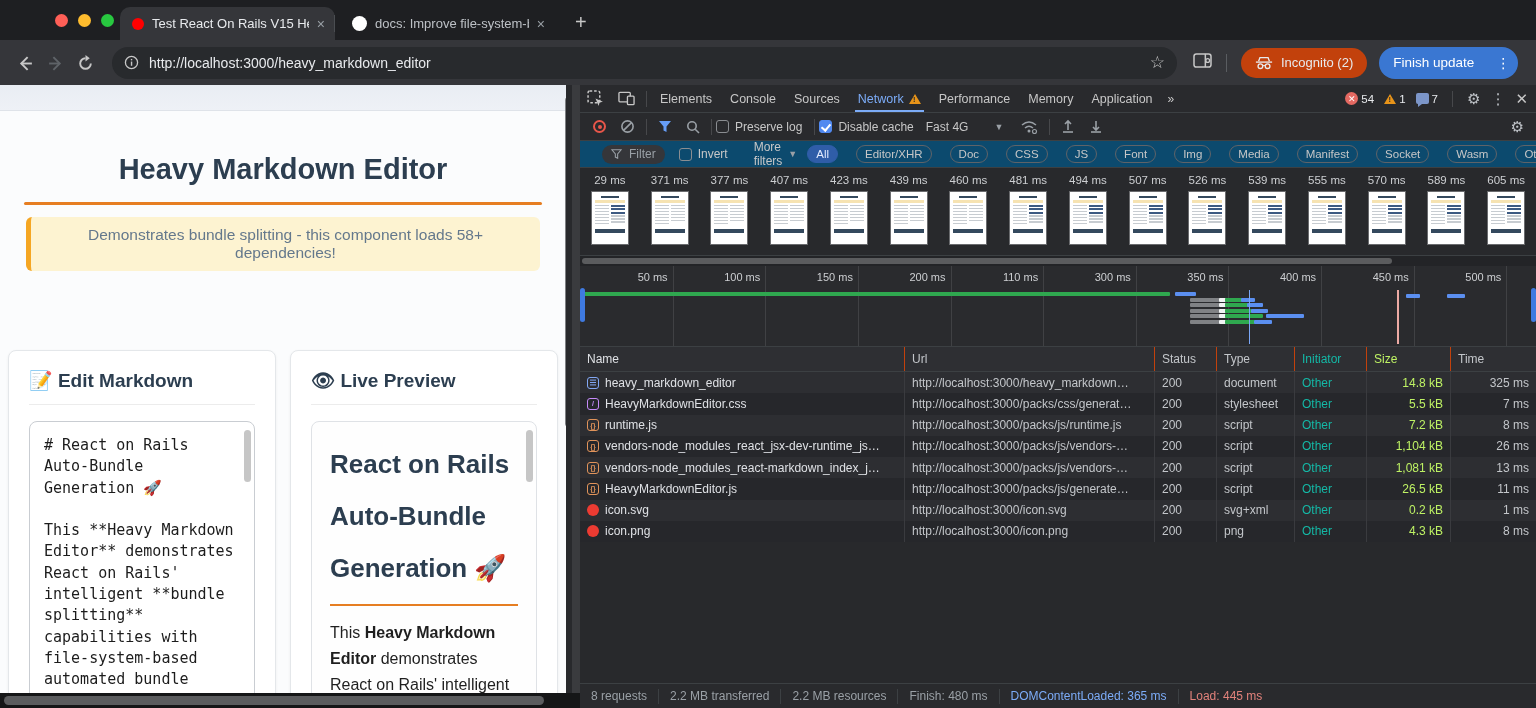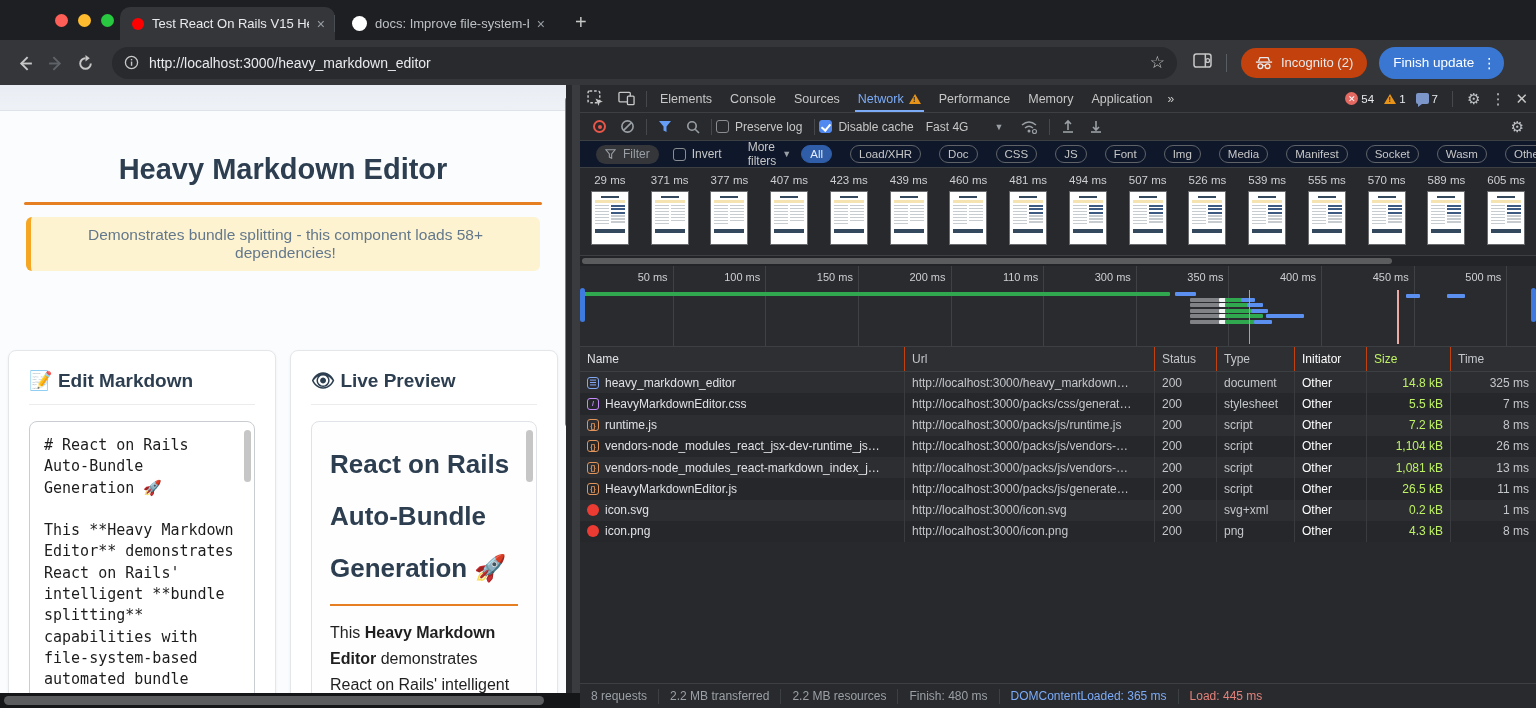--- a/index.html
+++ b/index.html
@@ -28,21 +28,21 @@
   .navbtn { width:30px; text-align:center; color:#c7c7c7; flex:none; }
   .navbtn svg{vertical-align:middle}
   .omnibox { margin-left:12px; width:1065px; height:32px; background:#282a2d; border-radius:16px;
              display:flex; align-items:center; padding:0 12px; color:#e8eaed; font-size:14px; }
   .omnibox .url { flex:1; margin-left:10px; }
   .star { color:#c7c7c7; font-size:17px; }
   .sidepanel { margin-left:16px; }
   .tsep { width:1px; height:18px; background:#5a5d61; margin:0 14px; }
   .incog { display:flex; align-items:center; gap:8px; background:#c2410c; border-radius:15px;
            height:30px; padding:0 14px; color:#e8eaed; font-size:13px; }
-  .finish { display:flex; align-items:center; gap:8px; background:#3a77d2; border-radius:16px;
+  .finish { display:flex; align-items:center; gap:22px; background:#3a77d2; border-radius:16px;
             height:32px; padding:0 8px 0 14px; color:#fff; font-size:13.5px; margin-left:12px; }
   .finish .dots { font-size:14px; letter-spacing:0; }
 
   
   .content { position:absolute; left:0; top:85px; width:1536px; height:623px; }
   .page { position:absolute; left:0; top:0; width:566px; height:623px; background:#fbfcfd; overflow:hidden; }
   .page-band { height:26px; background:linear-gradient(#e9edf3,#eef1f6); border-bottom:1px solid #dfe3e9; }
   .page-title { text-align:center; font-size:29px; font-weight:bold; color:#2c3e50; margin-top:42px; }
   .page-hr { height:3px; background:#e67e22; margin:16px 24px 0 24px; border-radius:2px; }
   .banner { margin:12px 26px 0 26px; background:#fdf3d1; border-left:5px solid #f5a623; border-radius:6px;
@@ -90,21 +90,21 @@
   .rec:after { content:""; position:absolute; left:2.5px; top:2.5px; width:4px; height:4px; border-radius:50%; background:#e8564a; }
   .cb { width:13px; height:13px; border:1.5px solid #8a8d91; border-radius:3px; flex:none; }
   .cb.on { background:#5189f0; border-color:#5189f0; position:relative; }
   .cb.on:after { content:""; position:absolute; left:3px; top:0.5px; width:4px; height:7px;
                  border:solid #fff; border-width:0 2px 2px 0; transform:rotate(40deg); }
   .tlabel { margin:0 8px 0 6px; }
   .throttle { display:flex; align-items:center; gap:26px; margin-left:4px; }
   .carat { color:#9aa0a6; font-size:9px; }
   .dt-toolbar .spacer { flex:1; }
 
-  .dt-filter { position:absolute; left:0; top:56px; width:100%; height:27px; background:#0f172a; padding:0 16px; }
+  .dt-filter { position:absolute; left:0; top:56px; width:100%; height:27px; background:#0c4a6e; padding:0 22px; }
   .filterpill { width:408px; height:19px; background:#35363a; border-radius:10px; display:flex; align-items:center;
                 gap:7px; padding:0 9px; color:#9aa0a6; }
   .inv { display:flex; align-items:center; gap:6px; margin-left:14px; }
   .moref { display:flex; align-items:center; gap:6px; margin:0 6px; }
   .pills { display:flex; gap:18px; margin-left:4px; }
   .pill { border:1px solid #5f6368; border-radius:9px; height:18px; line-height:16px; padding:0 8px;
           font-size:11.5px; color:#c7c7c7; white-space:nowrap; }
   .pill.active { background:#2f5da8; border-color:#2f5da8; color:#e3ecff; }
 
   .filmstrip { position:absolute; left:0; top:83px; width:100%; height:88px; display:flex; overflow:hidden;
@@ -137,21 +137,21 @@
   .grid-header { position:absolute; left:0; top:262px; width:100%; height:25px; background:#2e2f33;
                  display:flex; border-bottom:1px solid #3c4043; font-size:12px; color:#d5d7da; }
   .gh-cell { display:flex; align-items:center; padding:0 7px; border-right:1px solid #c2410c; height:100%; }
   .rows { position:absolute; left:0; top:287px; width:100%; }
   .nrow { display:flex; height:21.25px; font-size:12px; }
   .nrow:nth-child(odd){ background:#2d2e32; } .nrow:nth-child(even){ background:#26272b; }
   .cell { display:flex; align-items:center; padding:0 7px; border-right:1px solid #3a3b3f; height:100%;
           white-space:nowrap; overflow:hidden; }
   .c-name{width:325px; gap:6px; color:#dfe1e5;} .c-url{width:250px; color:#c3c6ca;}
   .c-status{width:62px; color:#c3c6ca;} .c-type{width:78px; color:#c3c6ca;}
-  .c-init{width:72px; color:#ffffff;} .c-size{width:84px; justify-content:flex-end; color:#bef264;}
+  .c-init{width:72px; color:#14b8a6;} .c-size{width:84px; justify-content:flex-end; color:#bef264;}
   .c-time{width:85px; justify-content:flex-end; color:#c3c6ca; border-right:none;}
   .ric { width:12px; height:12px; border-radius:3px; flex:none; display:flex; align-items:center; justify-content:center;
          font-size:7px; font-weight:bold; }
   .ric-doc { border:1.5px solid #82a7f4; color:#82a7f4; }
   .ric-doc i{display:block;width:6px;height:1.2px;background:#82a7f4;box-shadow:0 2.4px 0 #82a7f4,0 -2.4px 0 #82a7f4;}
   .ric-css { border:1.5px solid #c58af9; color:#c58af9; }
   .ric-js { border:1.5px solid #e0935a; color:#e0935a; }
   .ric-red { border-radius:50%; background:#ec3b32; }
 
   .dt-status { position:absolute; left:0; bottom:0; width:100%; height:25px; background:#292a2d;
@@ -408,21 +408,21 @@
           <span class="cb"></span>
           <span>Invert</span>
         </div>
         <span class="dt-sep" style="margin:0 10px"></span>
         <div class="moref">
           <span>More filters</span>
           <span class="carat">▼</span>
         </div>
         <div class="pills" id="pills">
             <span class="pill active">All</span>
-            <span class="pill">Load/XHR</span>
+            <span class="pill">Editor/XHR</span>
             <span class="pill">Doc</span>
             <span class="pill">CSS</span>
             <span class="pill">JS</span>
             <span class="pill">Font</span>
             <span class="pill">Img</span>
             <span class="pill">Media</span>
             <span class="pill">Manifest</span>
             <span class="pill">Socket</span>
             <span class="pill">Wasm</span>
             <span class="pill">Other</span>

